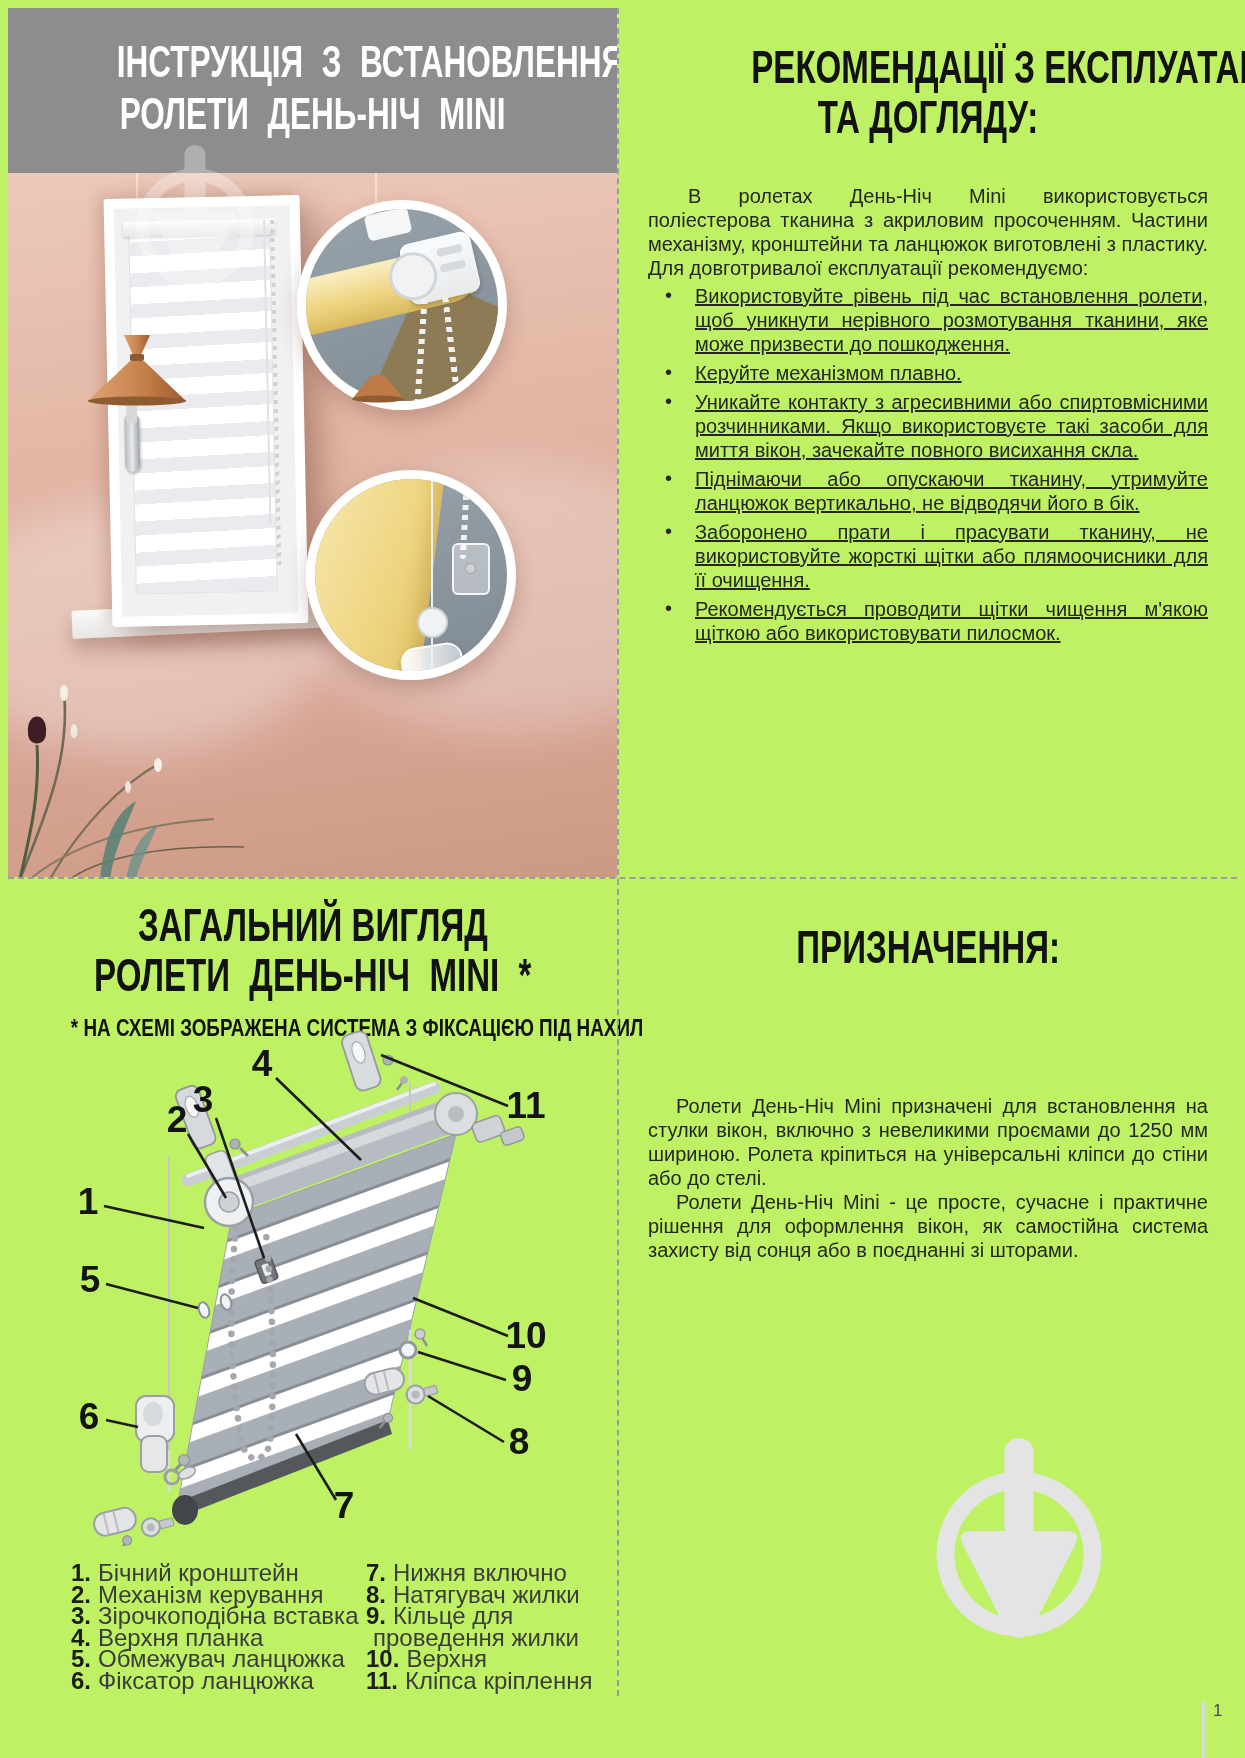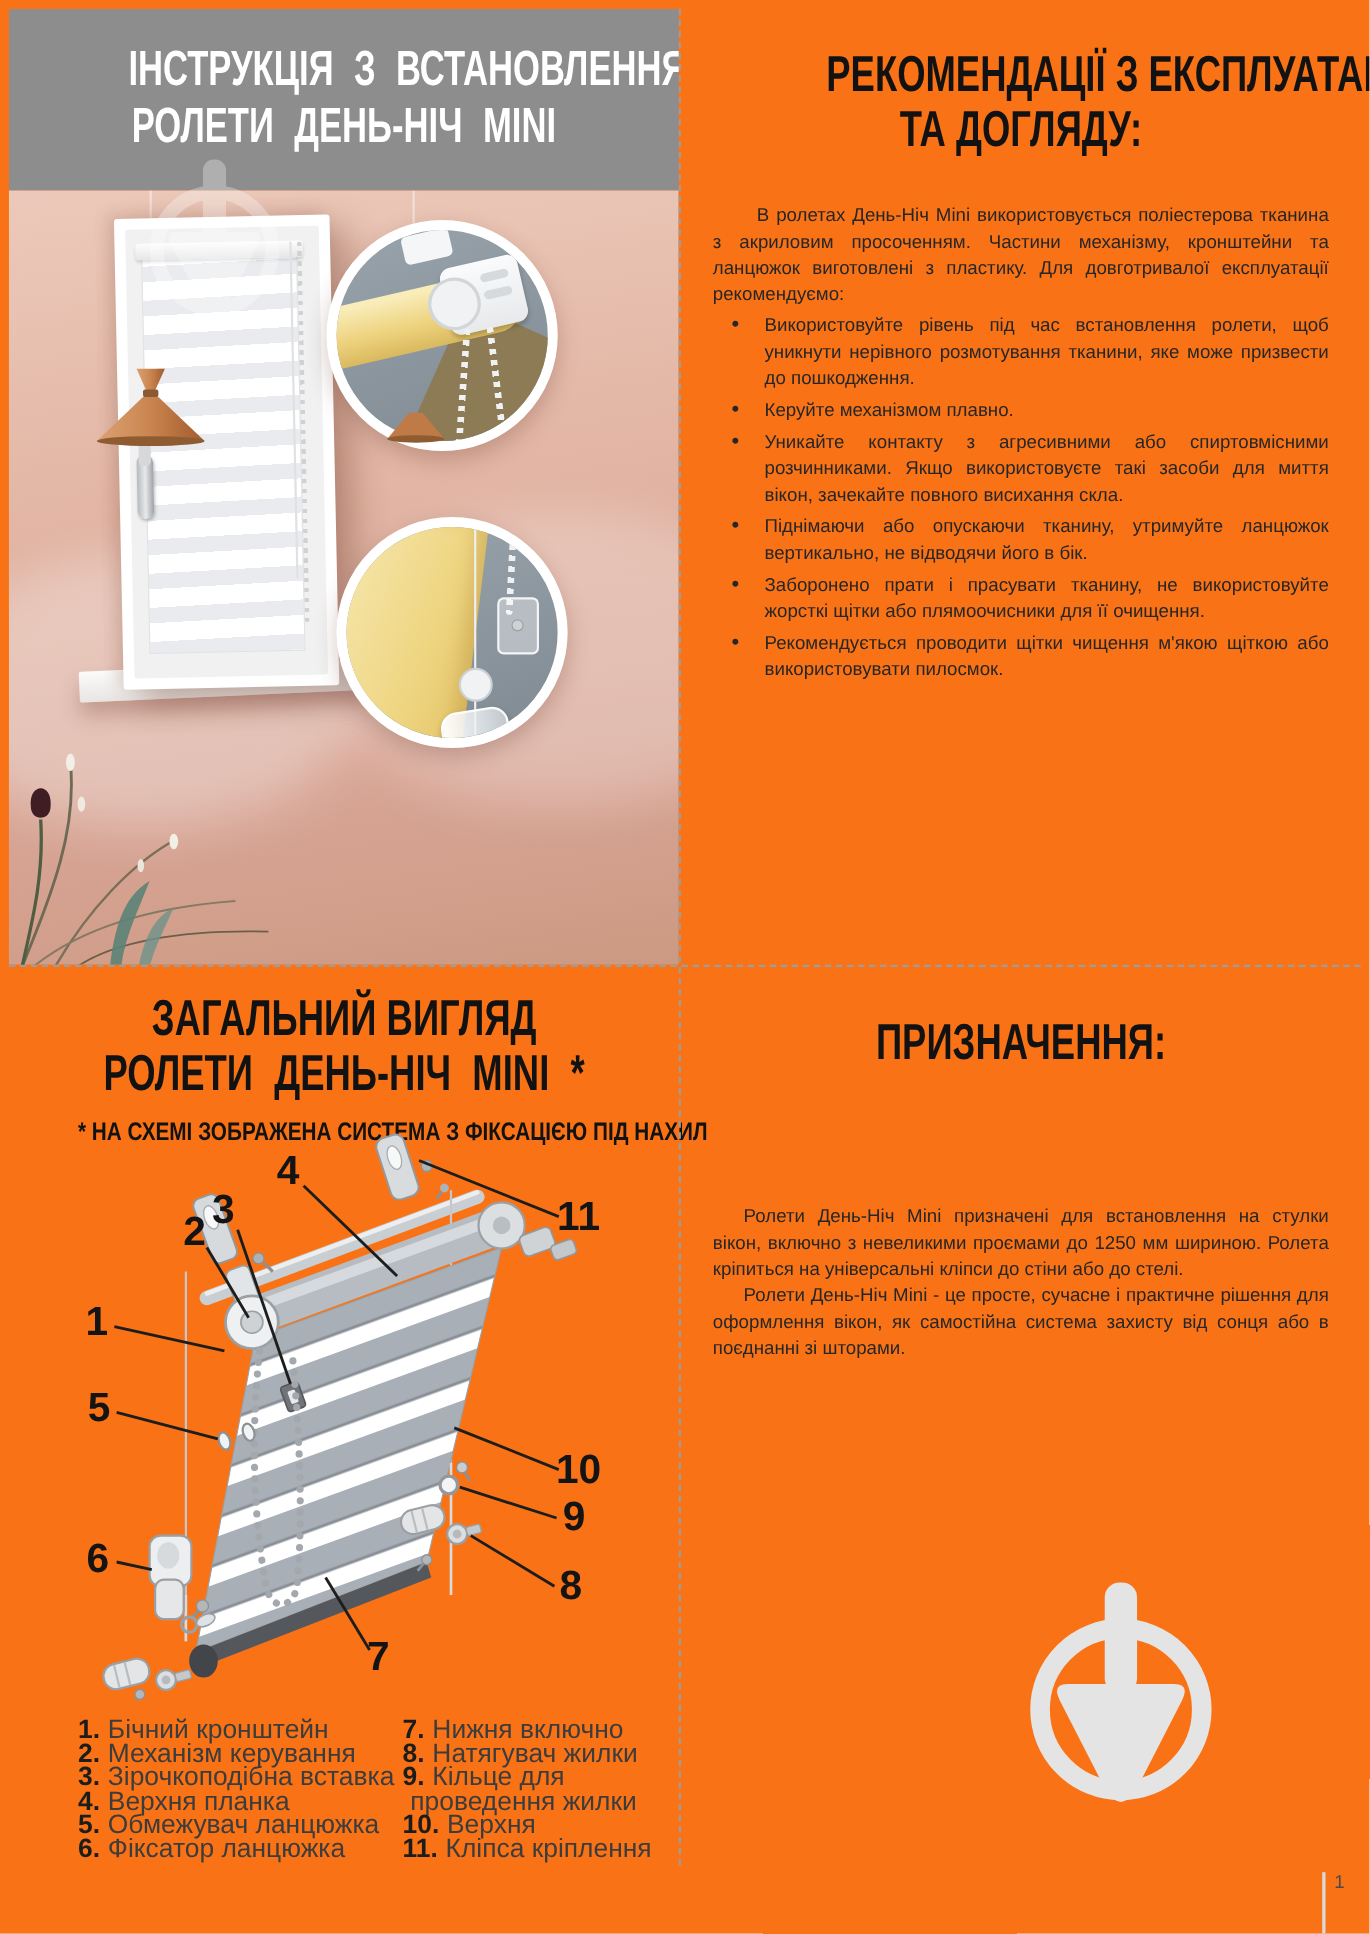--- a/index.html
+++ b/index.html
@@ -1,16 +1,16 @@
 <!DOCTYPE html>
 <html><head>
 <meta charset="utf-8">
 <style>
   html,body{margin:0;padding:0;background:#ffffff;}
-  .page{position:relative;width:1245px;height:1758px;background:#f97316;overflow:hidden;
+  .page{position:relative;width:1245px;height:1758px;background:#bef264;overflow:hidden;
         font-family:"Liberation Sans",sans-serif;color:#262626;}
 
   
   .divider-v{position:absolute;left:617px;top:8px;height:1688px;width:0;border-left:2px dashed #9d9d9d;}
   .divider-h{position:absolute;top:877px;left:8px;width:1229px;height:0;border-top:2px dashed #9d9d9d;}
 
   
   .cond{display:inline-block;transform:scaleX(.72);white-space:nowrap;}
   .ws-wide{word-spacing:14px;}
   .h-line{text-align:center;font-weight:700;font-size:46px;line-height:50px;color:#121212;}
@@ -95,24 +95,24 @@
   .tension{position:absolute;left:86px;top:166px;width:58px;height:30px;border-radius:15px;transform:rotate(-9deg);
         background:linear-gradient(90deg,rgba(255,255,255,.95),rgba(214,221,225,.75));
         border:2px solid rgba(255,255,255,.9);box-shadow:0 3px 6px rgba(0,0,0,.22);}
 
   .wm{position:absolute;}
   .wm-photo{left:112px;top:128px;width:150px;height:165px;opacity:.3;z-index:3;}
 
   
   .q-tr{position:absolute;left:619px;top:8px;width:618px;height:869px;box-sizing:border-box;padding:34px 29px 0 29px;}
   .sec-title{margin:0;}
-  .body-text{font-size:17px;line-height:24px;text-align:justify;color:#262626;}
+  .body-text{font-size:20px;line-height:24px;text-align:justify;color:#262626;}
   .intro{margin:42px 0 4px 0;text-indent:40px;}
   .bullets{list-style:none;margin:2px 0 0 0;padding:0;}
-  .bullets li{position:relative;padding-left:47px;margin-bottom:5px;}
+  .bullets li{position:relative;padding-left:47px;margin-bottom:5px;text-decoration:underline;}
   .bullets li::before{content:"\2022";position:absolute;left:17px;top:-1px;font-size:20px;color:#262626;}
 
   
   .q-bl{position:absolute;left:8px;top:878px;width:609px;height:872px;box-sizing:border-box;padding-top:22px;}
   .subtitle{text-align:left;font-weight:700;font-size:23px;line-height:28px;color:#121212;margin-top:14px;}
   .subtitle .cond{transform:scaleX(.82);}
   .diagram{position:absolute;left:28px;top:152px;width:556px;height:516px;}
   .cnum{font-family:"Liberation Sans",sans-serif;font-weight:700;font-size:37px;fill:#141414;}
   .cline{stroke:#1d1d1d;stroke-width:2.6;}
   .lcol{position:absolute;font-size:24px;line-height:21.5px;color:#3c3c3c;margin-left:36px;}

